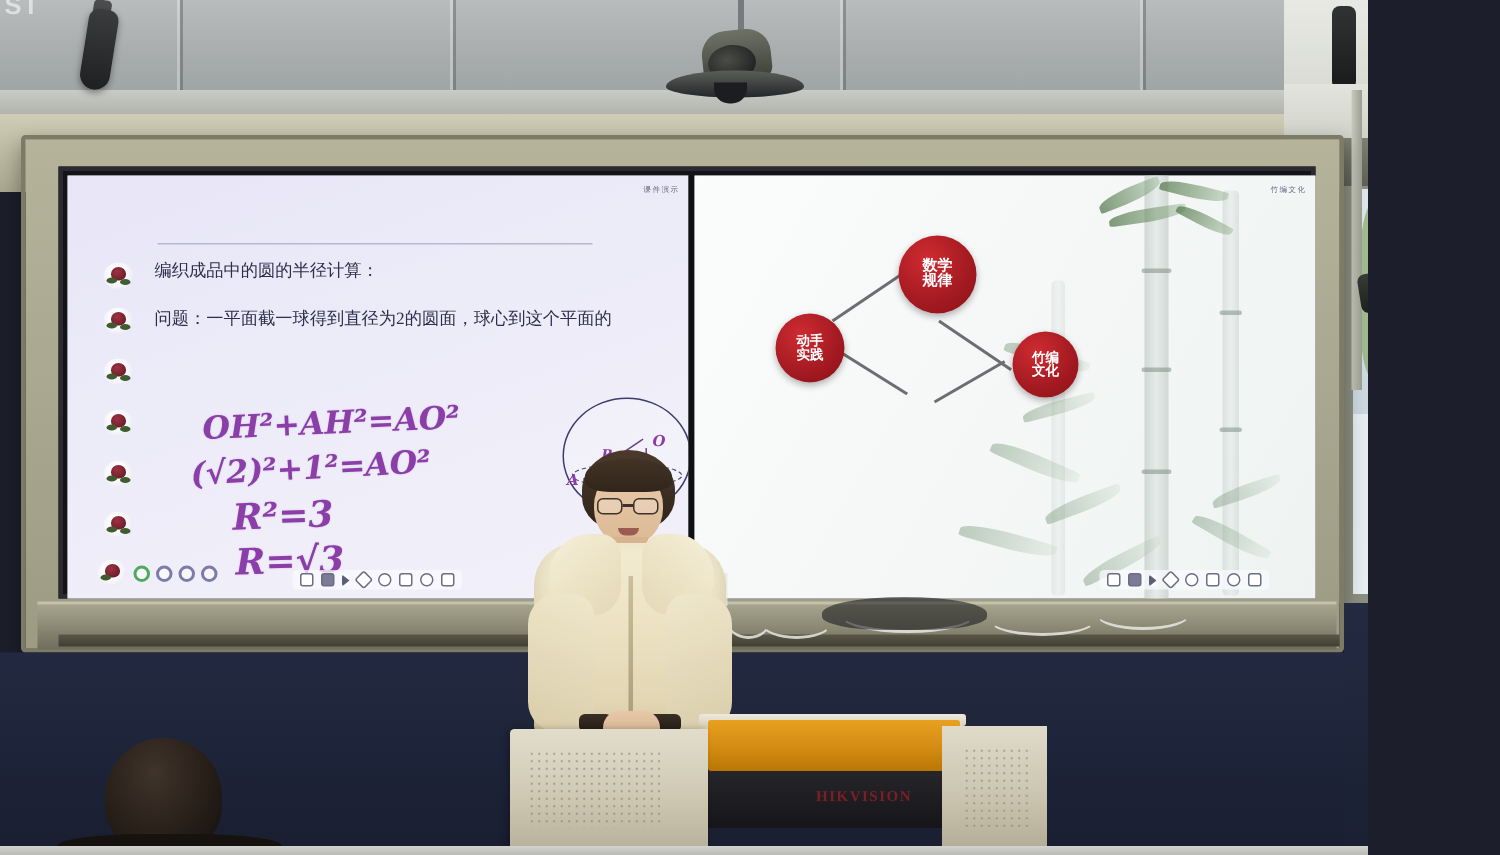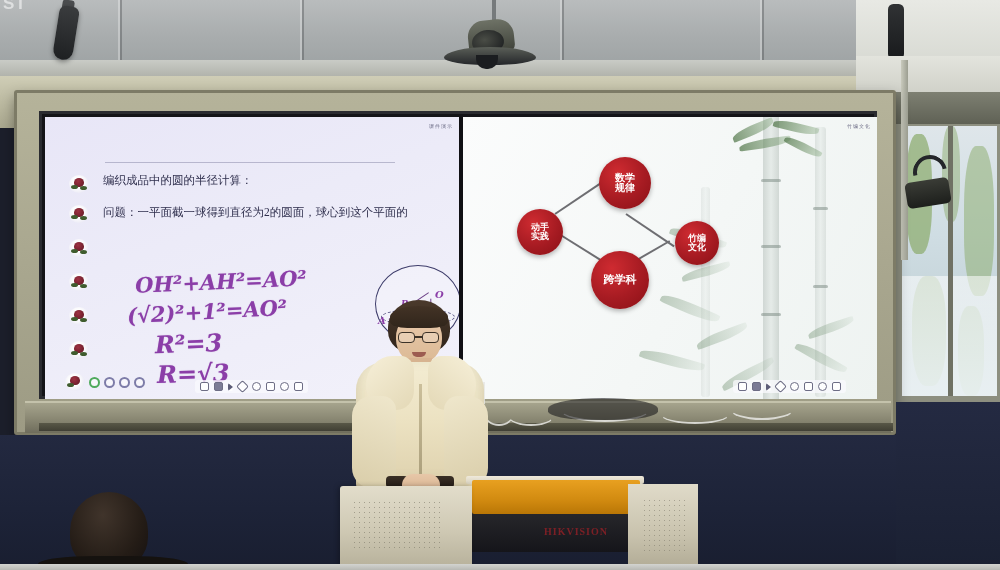--- a/index.html
+++ b/index.html
@@ -2,21 +2,21 @@
 <html><head>
 <meta charset="utf-8">
 <style>
   * { box-sizing: border-box; margin: 0; padding: 0; }
   html, body {
     width: 1000px; height: 570px;
     overflow: hidden;
     font-family: "Liberation Sans", sans-serif;
     background: #1c1f2b;
   }
-  #scene { position: relative; width: 1000px; height: 570px; overflow: hidden; }
+  #scene { position: relative; width: 912px; height: 570px; overflow: hidden; }
 
   
   .ceiling {
     position: absolute; left: 0; top: 0; width: 1000px; height: 78px;
     background: linear-gradient(180deg, #b9bcbd 0%, #a9adae 45%, #9a9fa0 100%);
   }
   .ceiling-seam {
     position: absolute; top: 0; width: 2px; height: 78px;
     background: rgba(255,255,255,.30);
   }
@@ -630,23 +630,20 @@
             <span>
               <span>动手</span><br>
               <span>实践</span>
             </span>
           </div>
           <div class="mm-node" style="left:212px; top:104px; width:44px; height:44px; font-size:9px;">
             <span>
               <span>竹编</span><br>
               <span>文化</span>
             </span>
-          </div>
-          <div class="mm-node" style="left:128px; top:134px; width:58px; height:58px; font-size:11px;">
-            <span>跨学科</span>
           </div>
 
           <div class="toolbar" style="left:270px;">
             <span class="tb-ico"></span>
             <span class="tb-ico solid"></span>
             <span class="tb-ico tri"></span>
             <span class="tb-ico" style="transform:rotate(45deg)"></span>
             <span class="tb-ico round"></span>
             <span class="tb-ico"></span>
             <span class="tb-ico round"></span>

